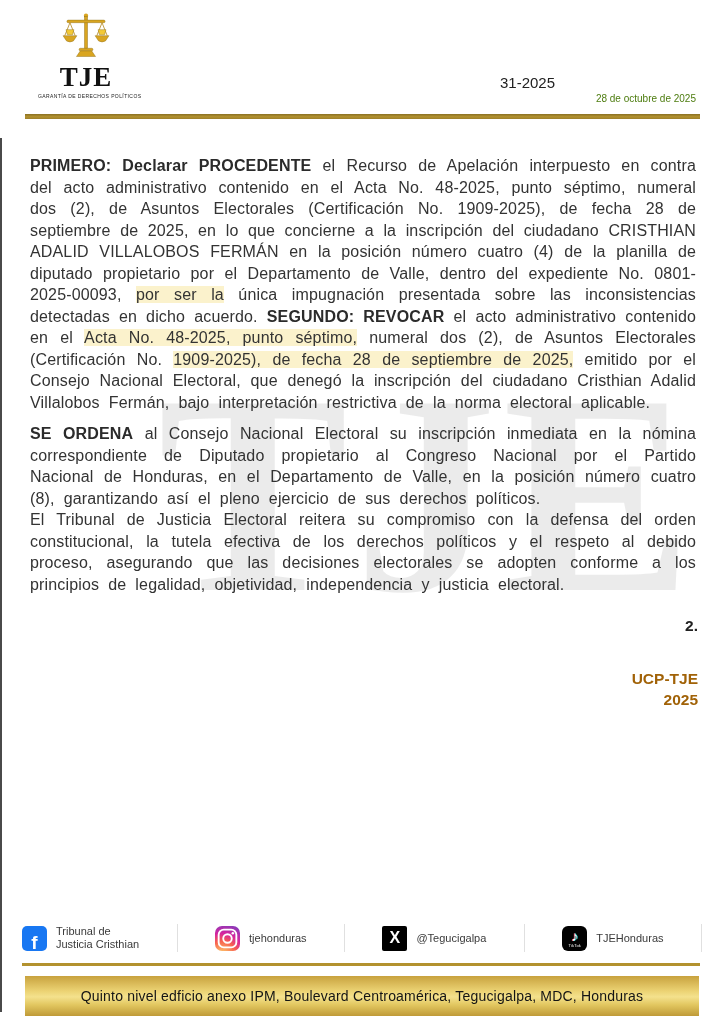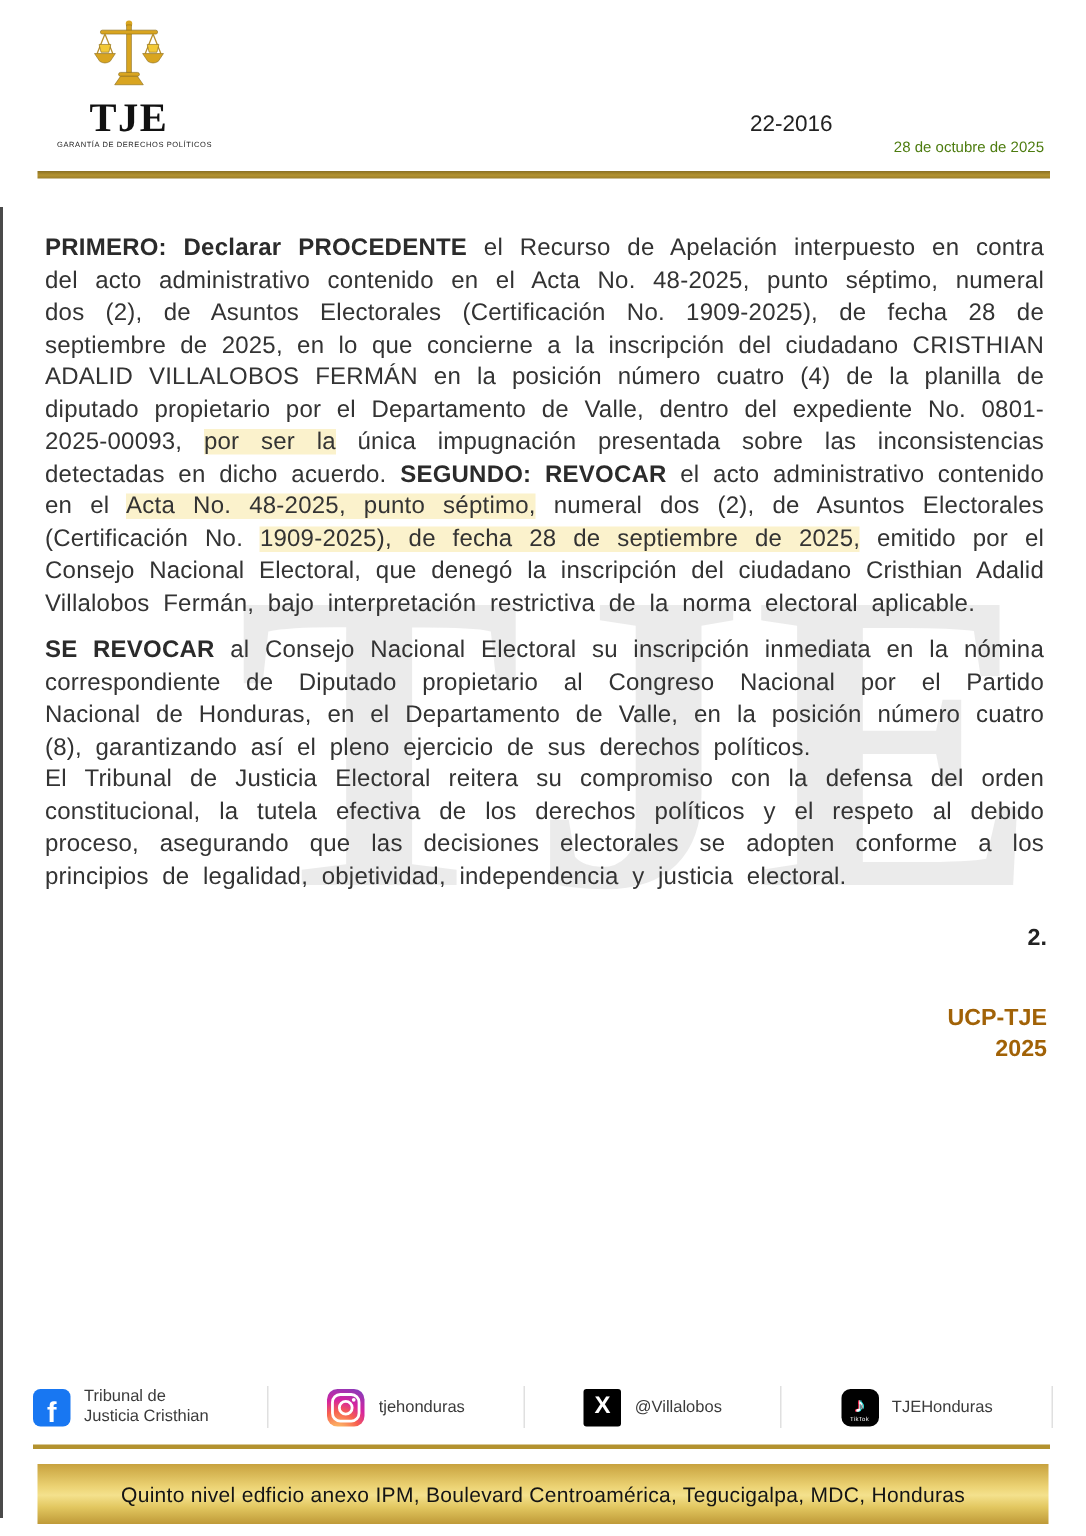--- a/index.html
+++ b/index.html
@@ -98,29 +98,29 @@
       <path d="M88 38 L106 38 L103 50 L91 50 Z" fill="#f3c936" stroke="#8c6d1a" stroke-width="1"></path>
       <path d="M81 52 L113 52 L105 64 Q97 69 89 64 Z" fill="#d9a520" stroke="#8c6d1a" stroke-width="1"></path>
 
       <rect x="44" y="81" width="32" height="6" rx="3" fill="#d9a520" stroke="#8c6d1a" stroke-width="1"></rect>
       <path d="M38 100 L82 100 L73 87 L47 87 Z" fill="#d9a520" stroke="#8c6d1a" stroke-width="1"></path>
     </svg>
     <div class="logo-abbr">TJE</div>
     <div class="logo-tagline">GARANTÍA DE DERECHOS POLÍTICOS</div>
   </div>
 
-  <div class="doc-number">22-2016</div>
+  <div class="doc-number">31-2025</div>
   <div class="doc-date">28 de octubre de 2025</div>
   <div class="gold-rule"></div>
 
   <div class="watermark">TJE</div>
 
   <div class="bodytext">
     <p class="gap-after"><span class="b">PRIMERO: Declarar PROCEDENTE</span><span> el Recurso de Apelación interpuesto en contra del acto administrativo contenido en el Acta No. 48-2025, punto séptimo, numeral dos (2), de Asuntos Electorales (Certificación No. 1909-2025), de fecha 28 de septiembre de 2025, en lo que concierne a la inscripción del ciudadano CRISTHIAN ADALID VILLALOBOS FERMÁN en la posición número cuatro (4) de la planilla de diputado propietario por el Departamento de Valle, dentro del expediente No. 0801-2025-00093, </span><span class="hl">por ser la</span><span> única impugnación presentada sobre las inconsistencias detectadas en dicho acuerdo. </span><span class="b">SEGUNDO: REVOCAR</span><span> el acto administrativo contenido en el </span><span class="hl">Acta No. 48-2025, punto séptimo,</span><span> numeral dos (2), de Asuntos Electorales (Certificación No. </span><span class="hl">1909-2025), de fecha 28 de septiembre de 2025,</span><span> emitido por el Consejo Nacional Electoral, que denegó la inscripción del ciudadano Cristhian Adalid Villalobos Fermán, bajo interpretación restrictiva de la norma electoral aplicable.</span></p>
-    <p><span class="b">SE REVOCAR</span><span> al Consejo Nacional Electoral su inscripción inmediata en la nómina correspondiente de Diputado propietario al Congreso Nacional por el Partido Nacional de Honduras, en el Departamento de Valle, en la posición número cuatro (8), garantizando así el pleno ejercicio de sus derechos políticos.</span></p>
+    <p><span class="b">SE ORDENA</span><span> al Consejo Nacional Electoral su inscripción inmediata en la nómina correspondiente de Diputado propietario al Congreso Nacional por el Partido Nacional de Honduras, en el Departamento de Valle, en la posición número cuatro (8), garantizando así el pleno ejercicio de sus derechos políticos.</span></p>
     <p><span>El Tribunal de Justicia Electoral reitera su compromiso con la defensa del orden constitucional, la tutela efectiva de los derechos políticos y el respeto al debido proceso, asegurando que las decisiones electorales se adopten conforme a los principios de legalidad, objetividad, independencia y justicia electoral.</span></p>
   </div>
 
   <div class="page-num">2.</div>
   <div class="unit-block">
     <div>UCP-TJE</div>
     <div>2025</div>
   </div>
 
   <div class="social-row">
@@ -140,21 +140,21 @@
           <rect x="3.5" y="3.5" width="17" height="17" rx="5" fill="none" stroke="#fff" stroke-width="1.8"></rect>
           <circle cx="12" cy="12" r="4.1" fill="none" stroke="#fff" stroke-width="1.8"></circle>
           <circle cx="17.1" cy="6.9" r="1.2" fill="#fff"></circle>
         </svg>
       </div>
       <div class="social-label">tjehonduras</div>
     </div>
     <div class="sep"></div>
     <div class="social-item">
       <div class="ic xx">X</div>
-      <div class="social-label">@Villalobos</div>
+      <div class="social-label">@Tegucigalpa</div>
     </div>
     <div class="sep"></div>
     <div class="social-item">
       <div class="ic tt">
         <span class="note">♪</span>
         <span class="tt-word">TikTok</span>
       </div>
       <div class="social-label">TJEHonduras</div>
     </div>
     <div class="sep"></div>

